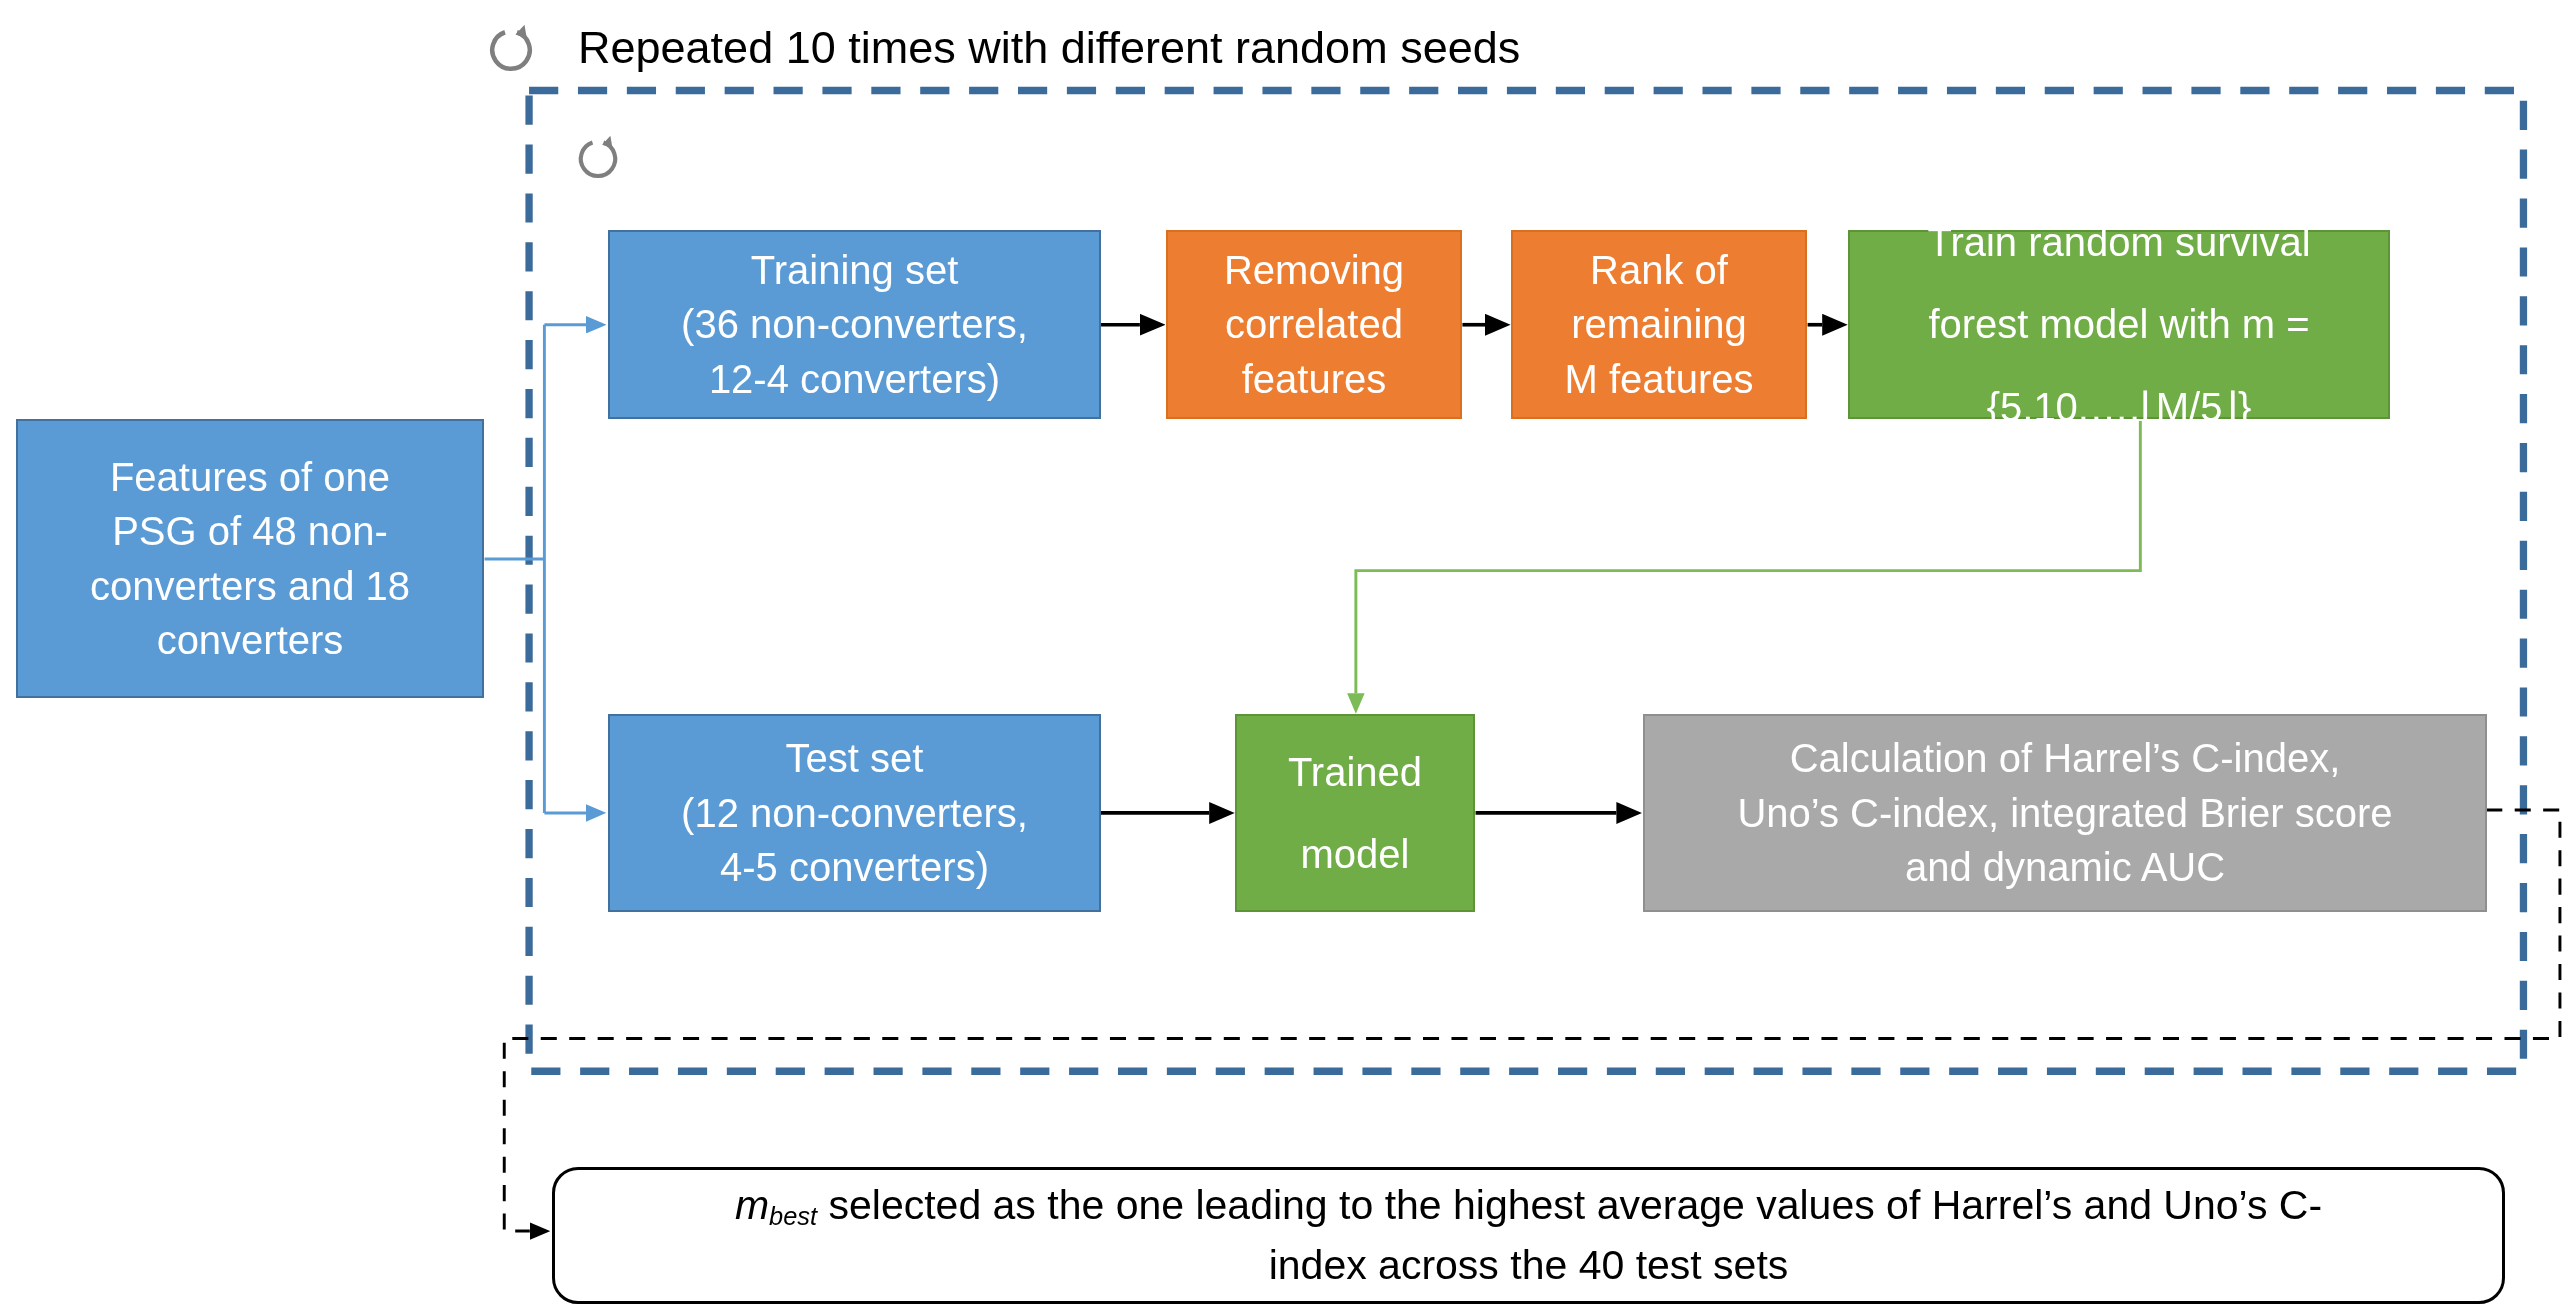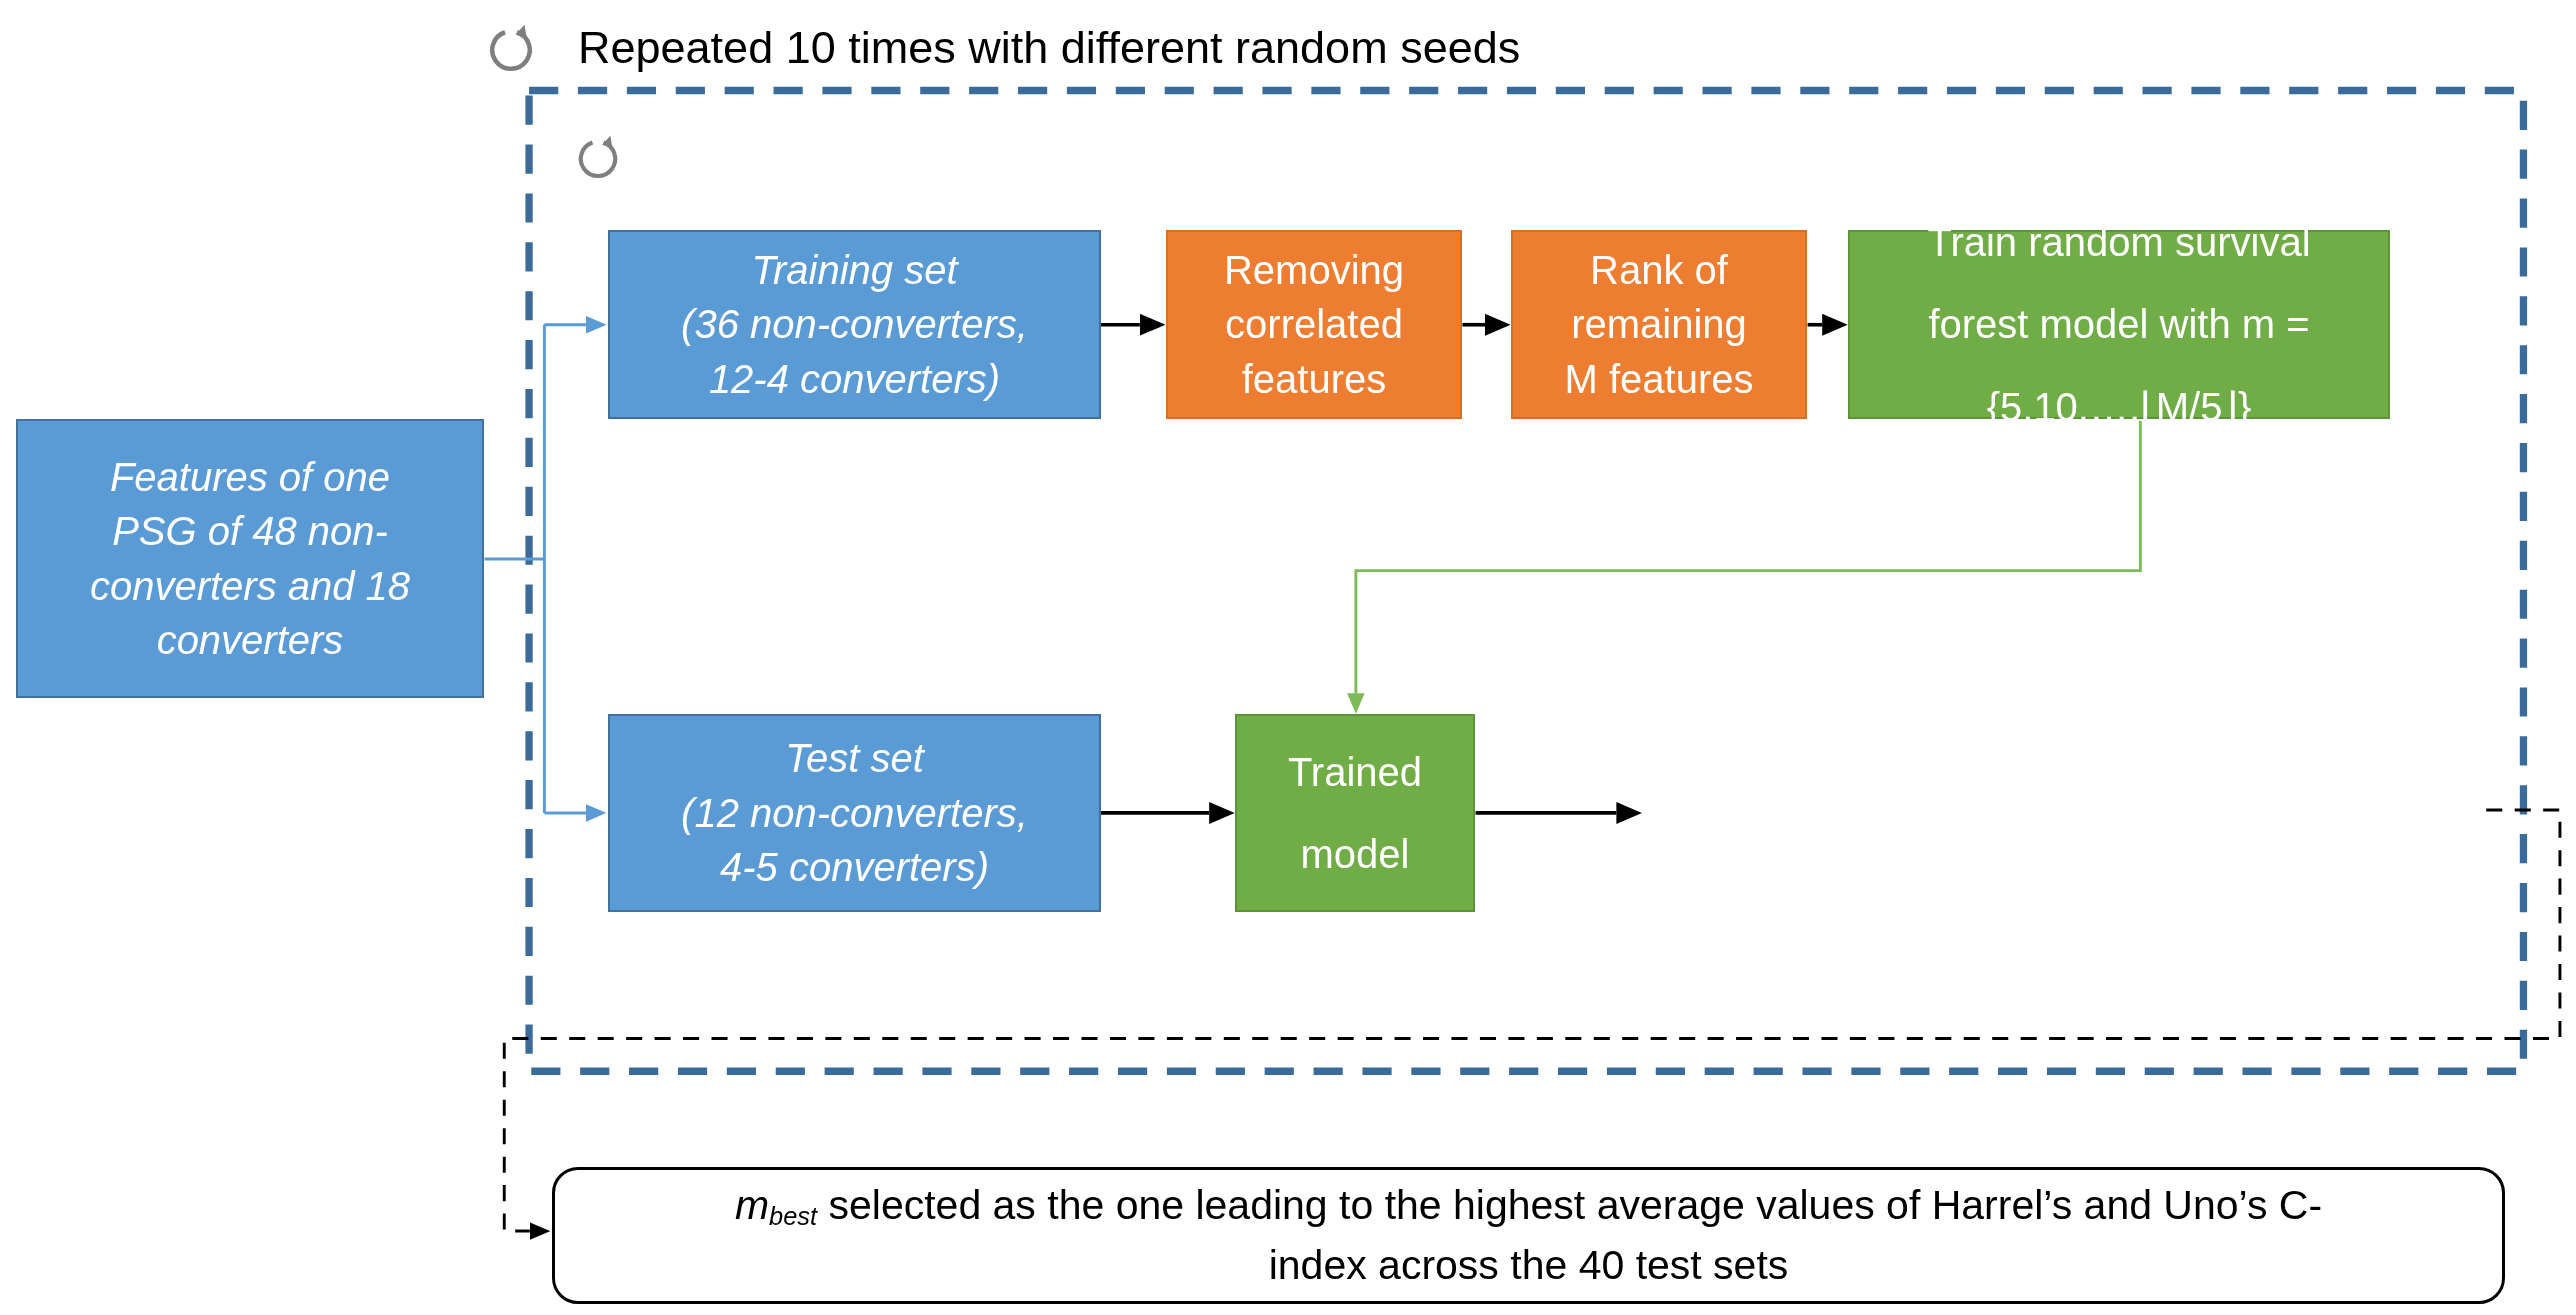--- a/index.html
+++ b/index.html
@@ -27,21 +27,21 @@
     flex-direction: column;
     justify-content: center;
     align-items: center;
     text-align: center;
     box-sizing: border-box;
     font-size: 40px;
     line-height: 1.36;
     color: #ffffff;
   }
   .box .ln { white-space: nowrap; }
-  .blue   { background: var(--blue-fill,   #5B9BD5); border: 2.9px solid var(--blue-border,   #41719C); font-style: italic; }
+  .blue   { background: var(--blue-fill,   #5B9BD5); border: 2.9px solid var(--blue-border,   #41719C); }
   .orange { background: var(--orange-fill, #ED7D31); border: 2.2px solid var(--orange-border, #D9701F); }
   .green  { background: var(--green-fill,  #70AD47); border: 2.2px solid var(--green-border,  #5D9438); gap: 28px; }
   .gray   { background: var(--gray-fill,   #A9A9A9); border: 2.2px solid var(--gray-border,   #8F8F8F); }
 
   .loop-label {
     position: absolute;
     display: flex;
     align-items: center;
     color: var(--text-black, #000000);
     white-space: nowrap;
@@ -176,20 +176,25 @@
     <div class="ln">Test set</div>
     <div class="ln">(12 non-converters,</div>
     <div class="ln">4-5 converters)</div>
   </div>
 
   <div class="box green" style="left:1235px; top:714px; width:240px; height:198px;">
     <div class="ln">Trained</div>
     <div class="ln">model</div>
   </div>
 
+  <div class="box gray" style="left:1643px; top:714px; width:844px; height:198px;">
+    <div class="ln">Calculation of Harrel’s C-index,</div>
+    <div class="ln">Uno’s C-index, integrated Brier score</div>
+    <div class="ln">and dynamic AUC</div>
+  </div>
 
   <div id="result-box">
     <div class="ln">
       <i>m</i><sub>best</sub><span> selected as the one leading to the highest average values of Harrel’s and Uno’s C-</span>
     </div>
     <div class="ln">index across the 40 test sets</div>
   </div>
 
 </div>
 

